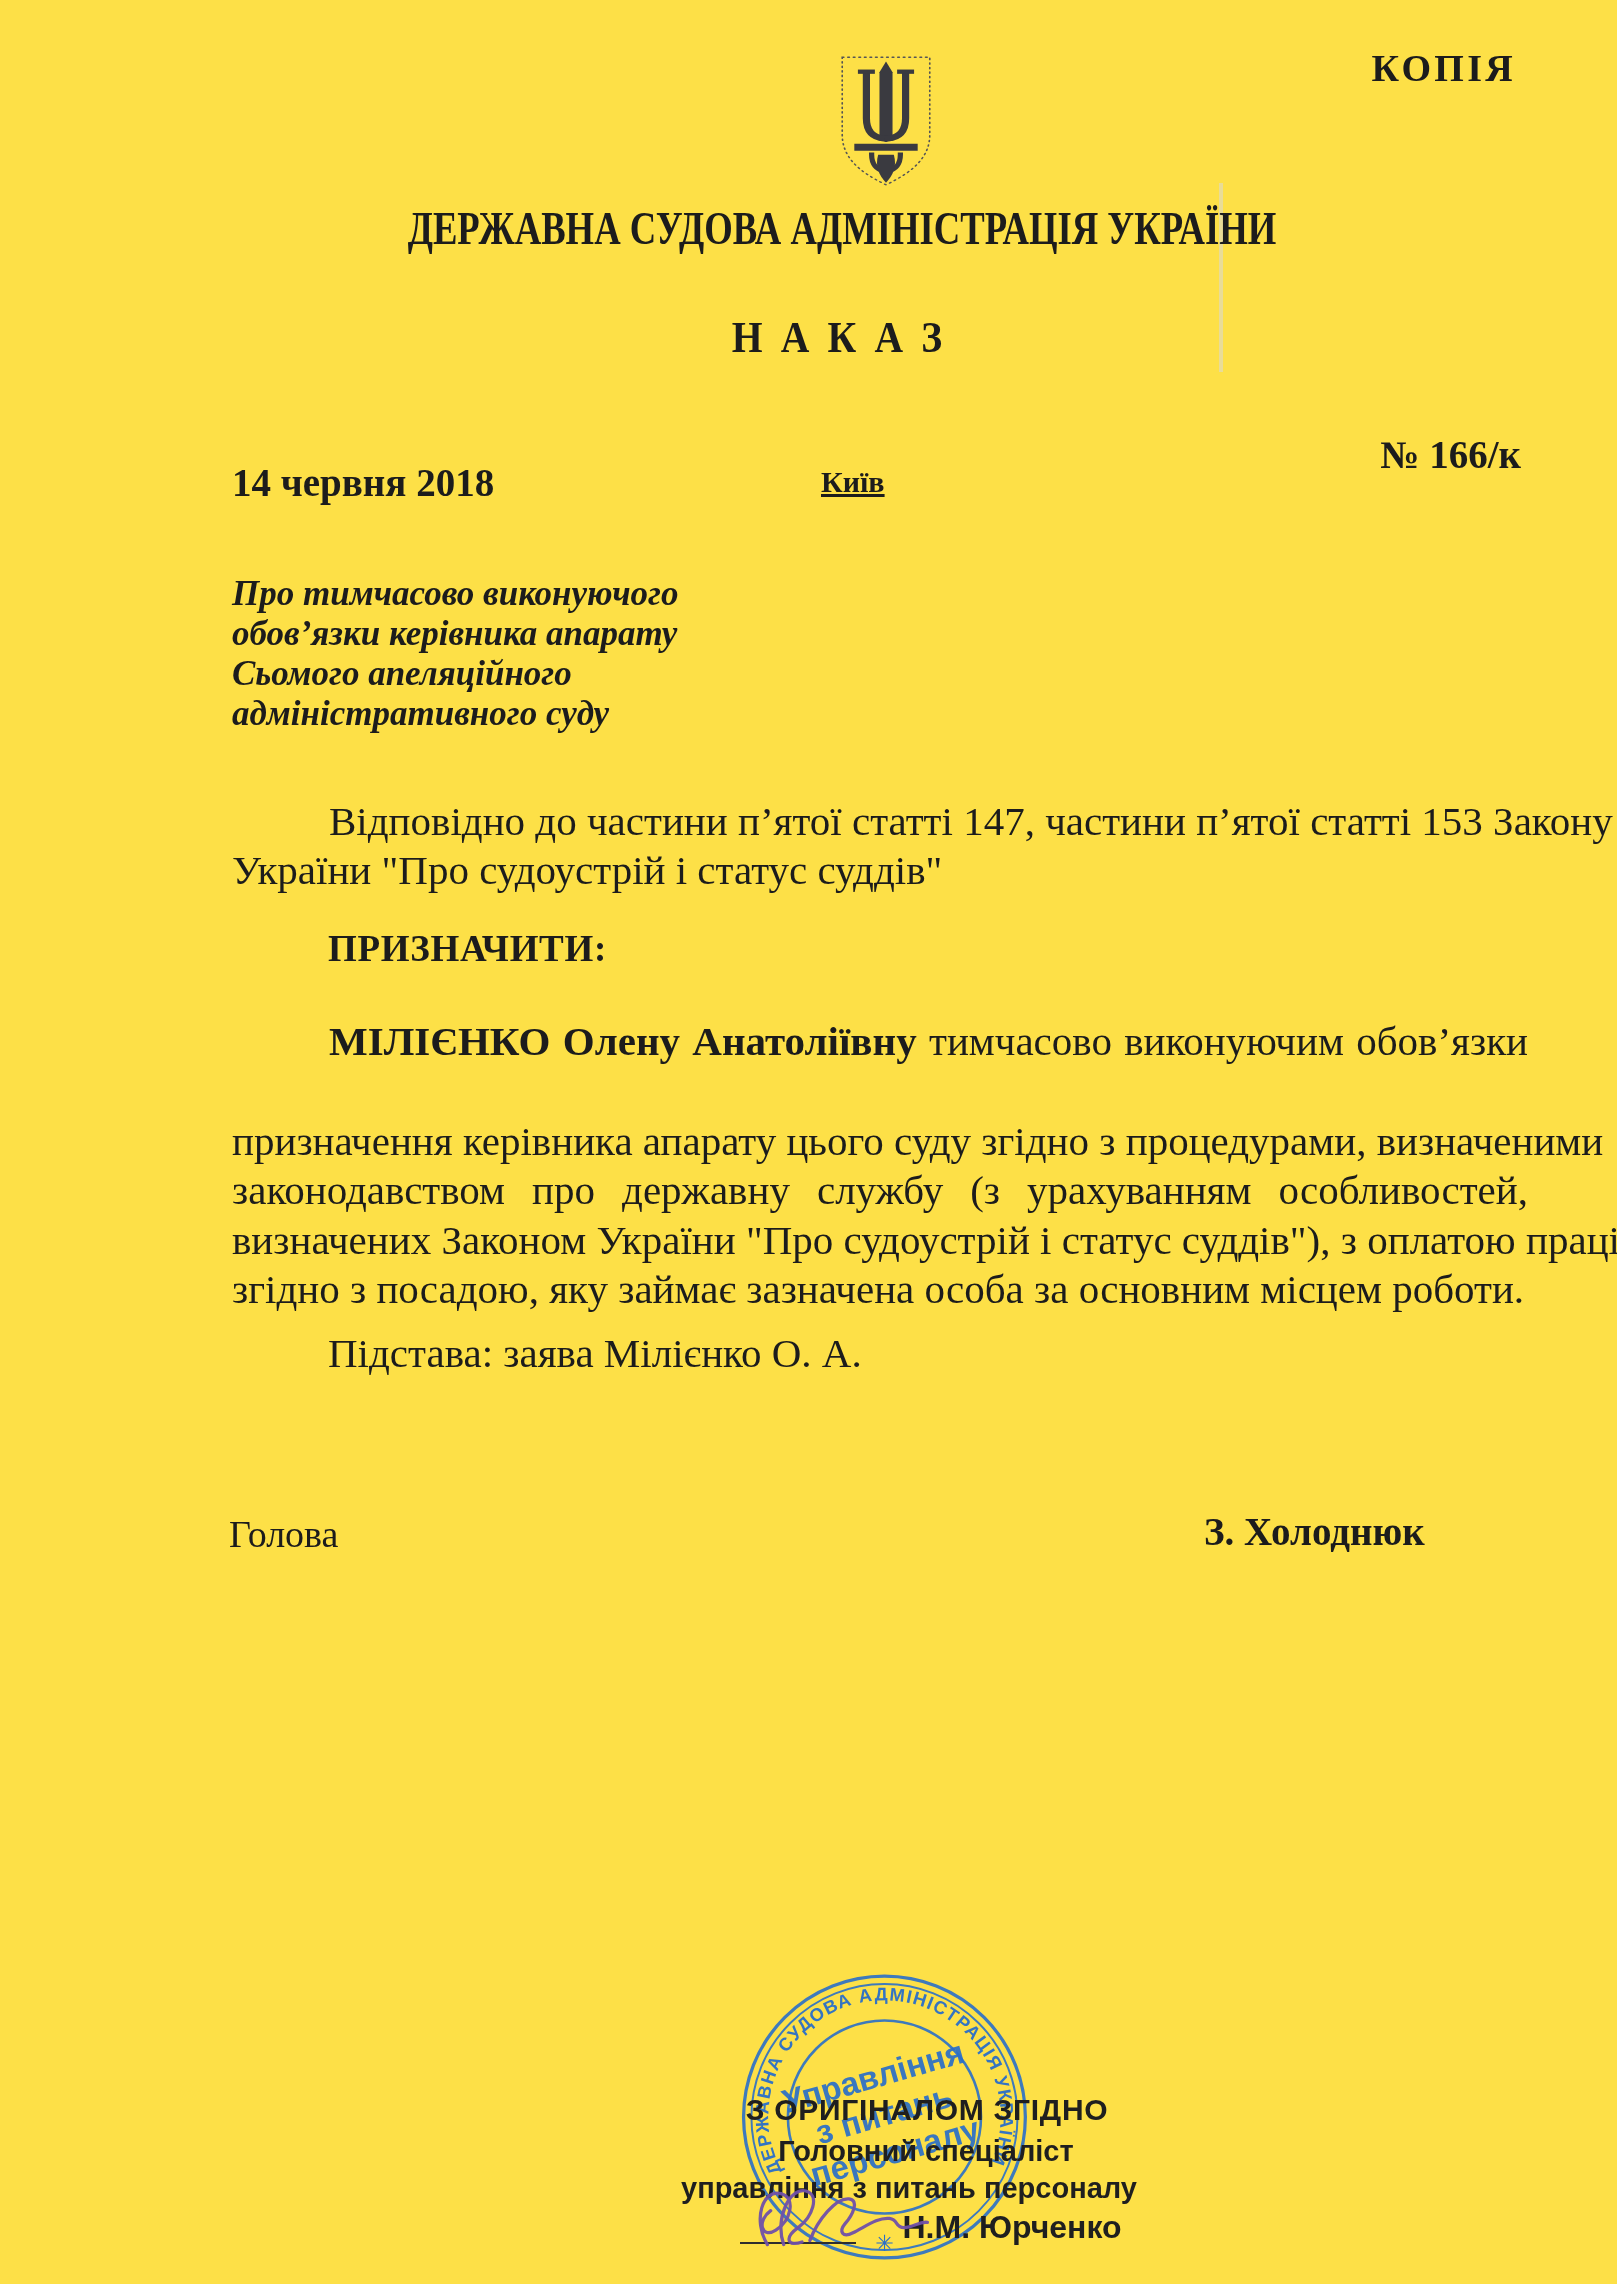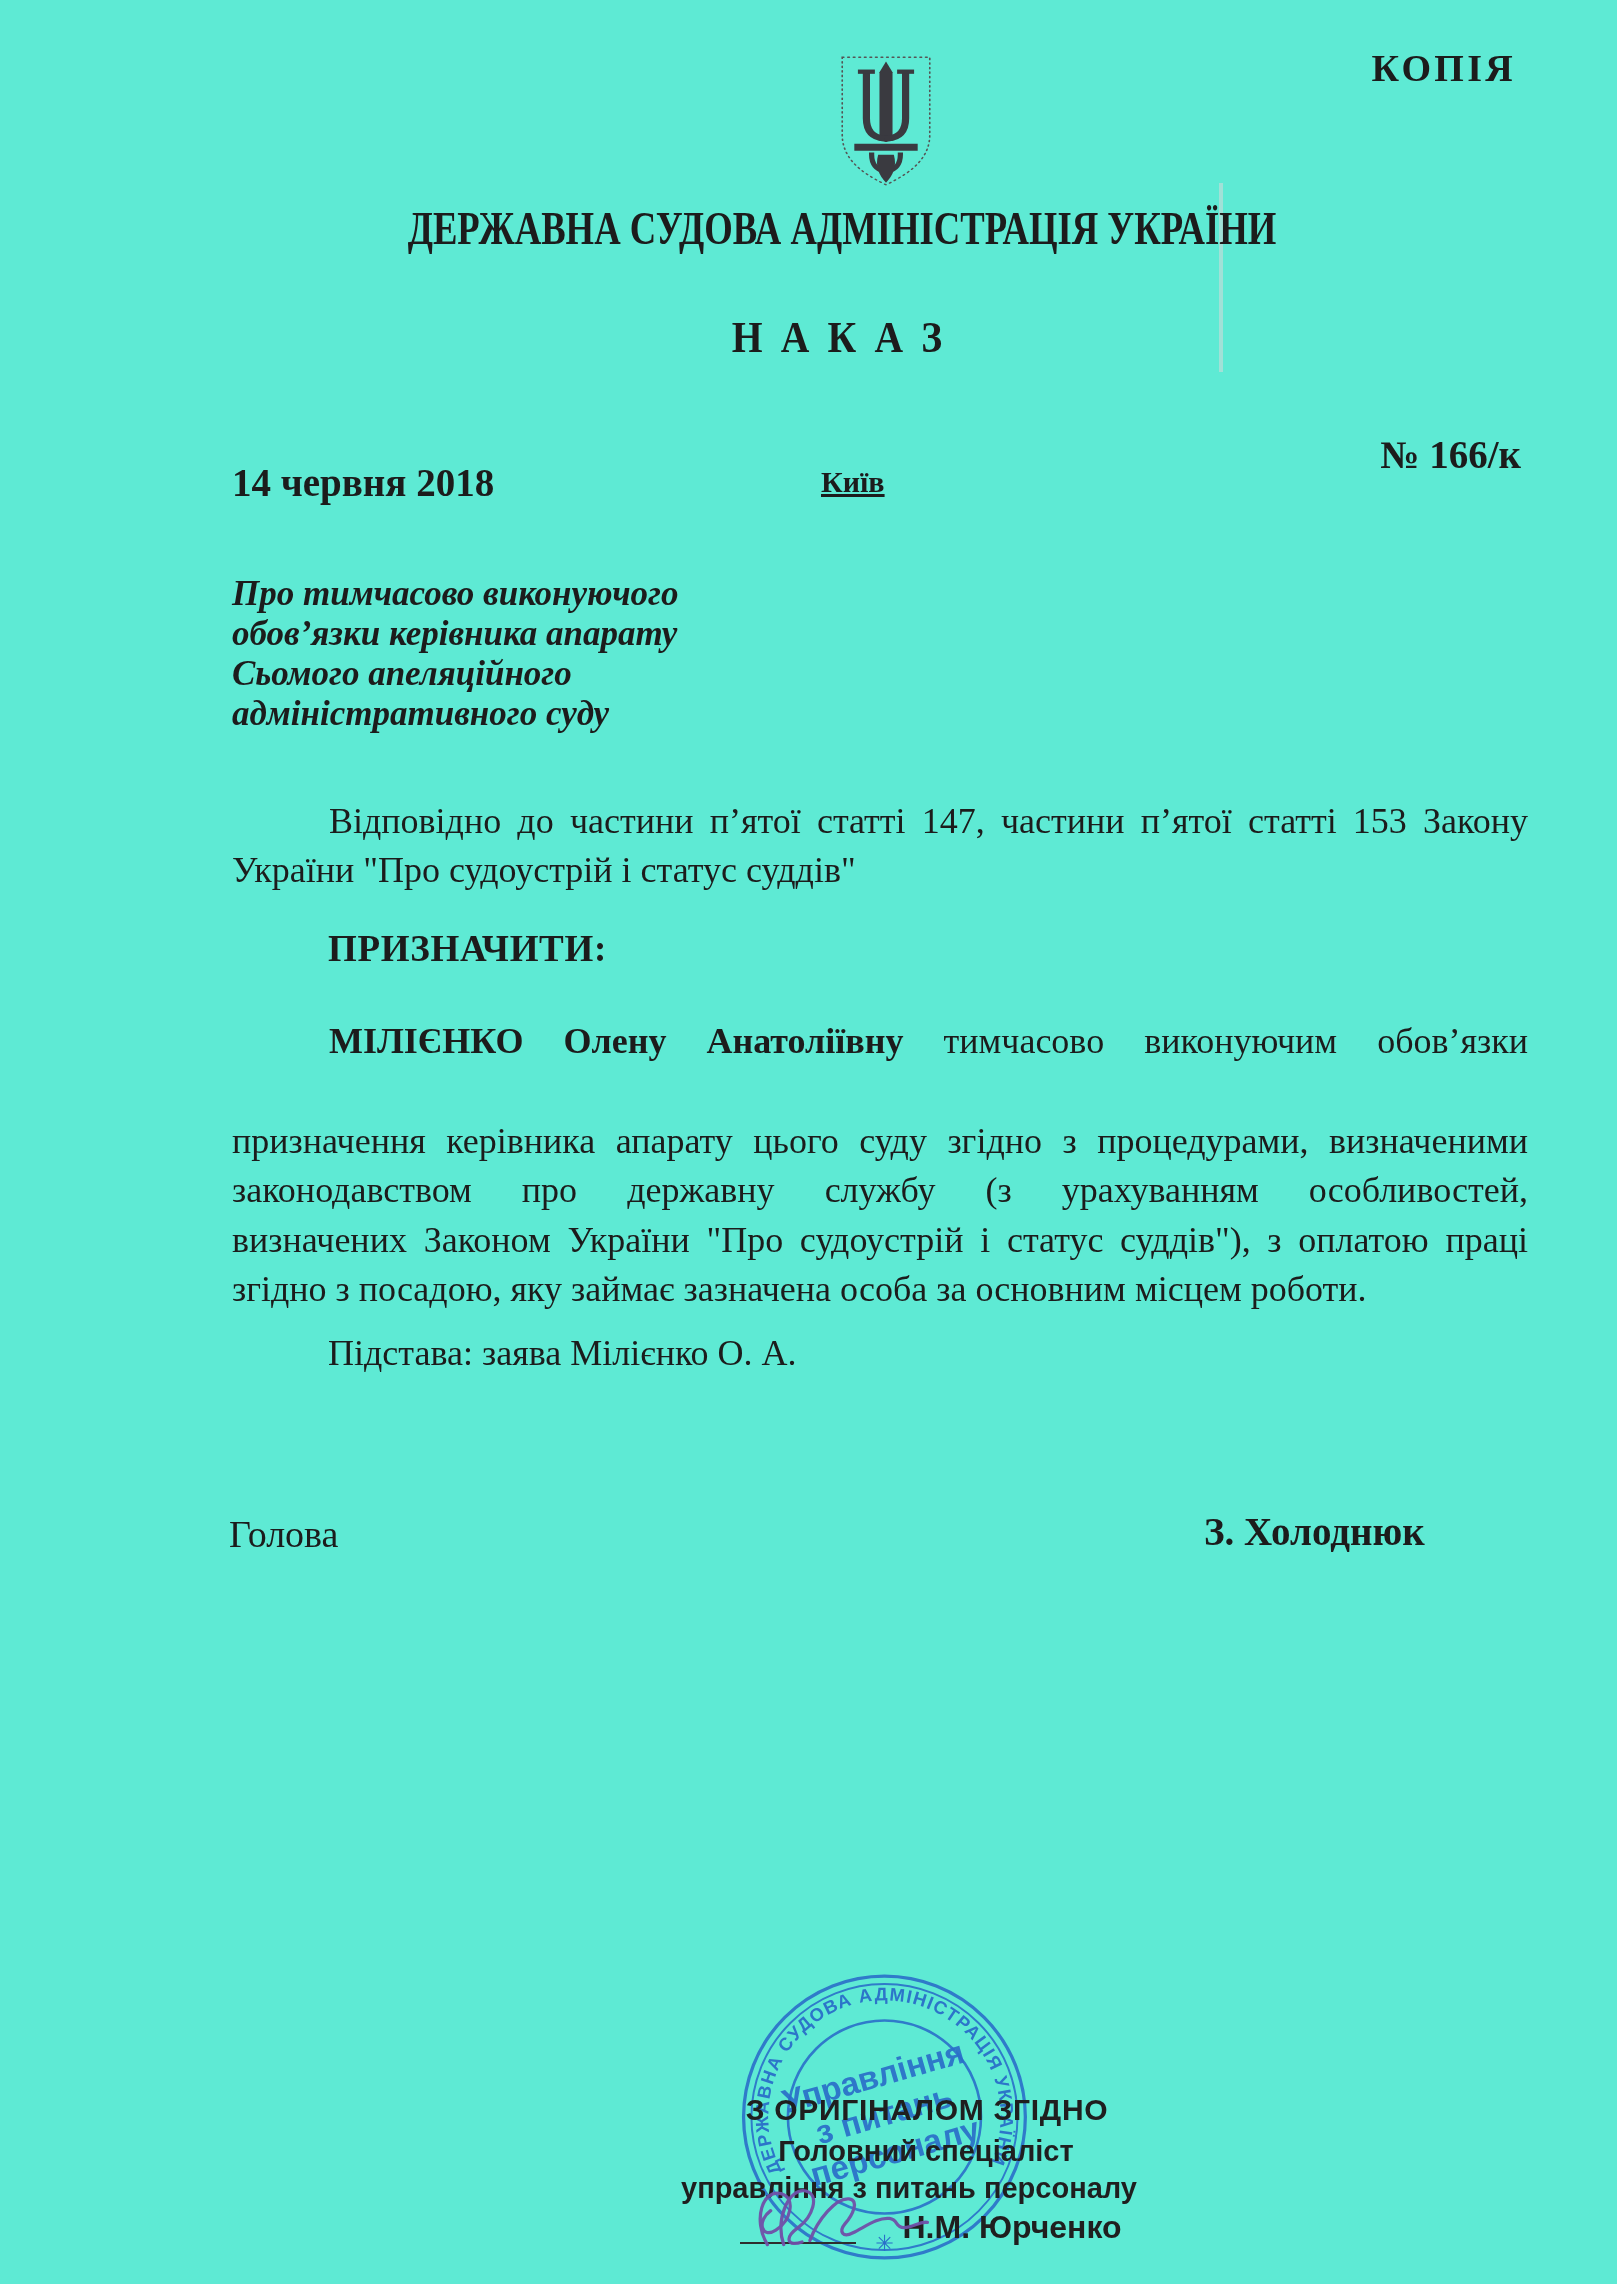--- a/index.html
+++ b/index.html
@@ -1,33 +1,33 @@
 <!DOCTYPE html>
 <html style="font-size:10.4px"><head>
 <meta charset="utf-8">
 <style>
   html,body{margin:0;padding:0;background:#9a9a9a;}
   #page{
-    position:relative;width:1618px;height:2284px;background:#5eead4;
+    position:relative;width:1618px;height:2284px;background:#fde047;
     font-family:"Liberation Serif",serif;color:#1c1c1c;overflow:hidden;
   }
   .abs{position:absolute;}
   .copy{font-size:38px;font-weight:bold;letter-spacing:3.3px;}
   .title{
     font-size:47px;font-weight:bold;white-space:nowrap;
     transform:translateX(-50%) scaleX(0.78);
   }
   .order{
     font-size:44px;font-weight:bold;white-space:nowrap;letter-spacing:4.6px;
     transform:translateX(-50%) scaleX(0.9);
   }
   .meta{font-size:39px;font-weight:bold;white-space:nowrap;}
   .city{font-size:30px;font-weight:bold;white-space:nowrap;text-decoration:underline;}
   .subject{font-size:35px;font-weight:bold;font-style:italic;line-height:40px;white-space:nowrap;}
-  .bodyline{font-size:36px;line-height:46px;white-space:nowrap;width:1296px;}
+  .bodyline{font-size:41px;line-height:46px;white-space:nowrap;width:1296px;}
   .just{text-align:justify;text-align-last:justify;}
   .indent{padding-left:97px;box-sizing:border-box;}
   .directive{font-size:37px;font-weight:bold;letter-spacing:0.7px;white-space:nowrap;}
   .sig{font-size:38px;white-space:nowrap;}
   .sig-name{font-size:39px;font-weight:bold;white-space:nowrap;}
   .stamp-black{font-family:"Liberation Sans",sans-serif;font-weight:bold;color:#1f1f1f;white-space:nowrap;z-index:6;text-align:right;}
   .stamp-inner-text{
     font-family:"Liberation Sans",sans-serif;font-weight:bold;text-align:center;
     line-height:39px;font-size:33px;z-index:4;opacity:0.92;
     transform:translate(-50%,-50%) rotate(-16deg);

